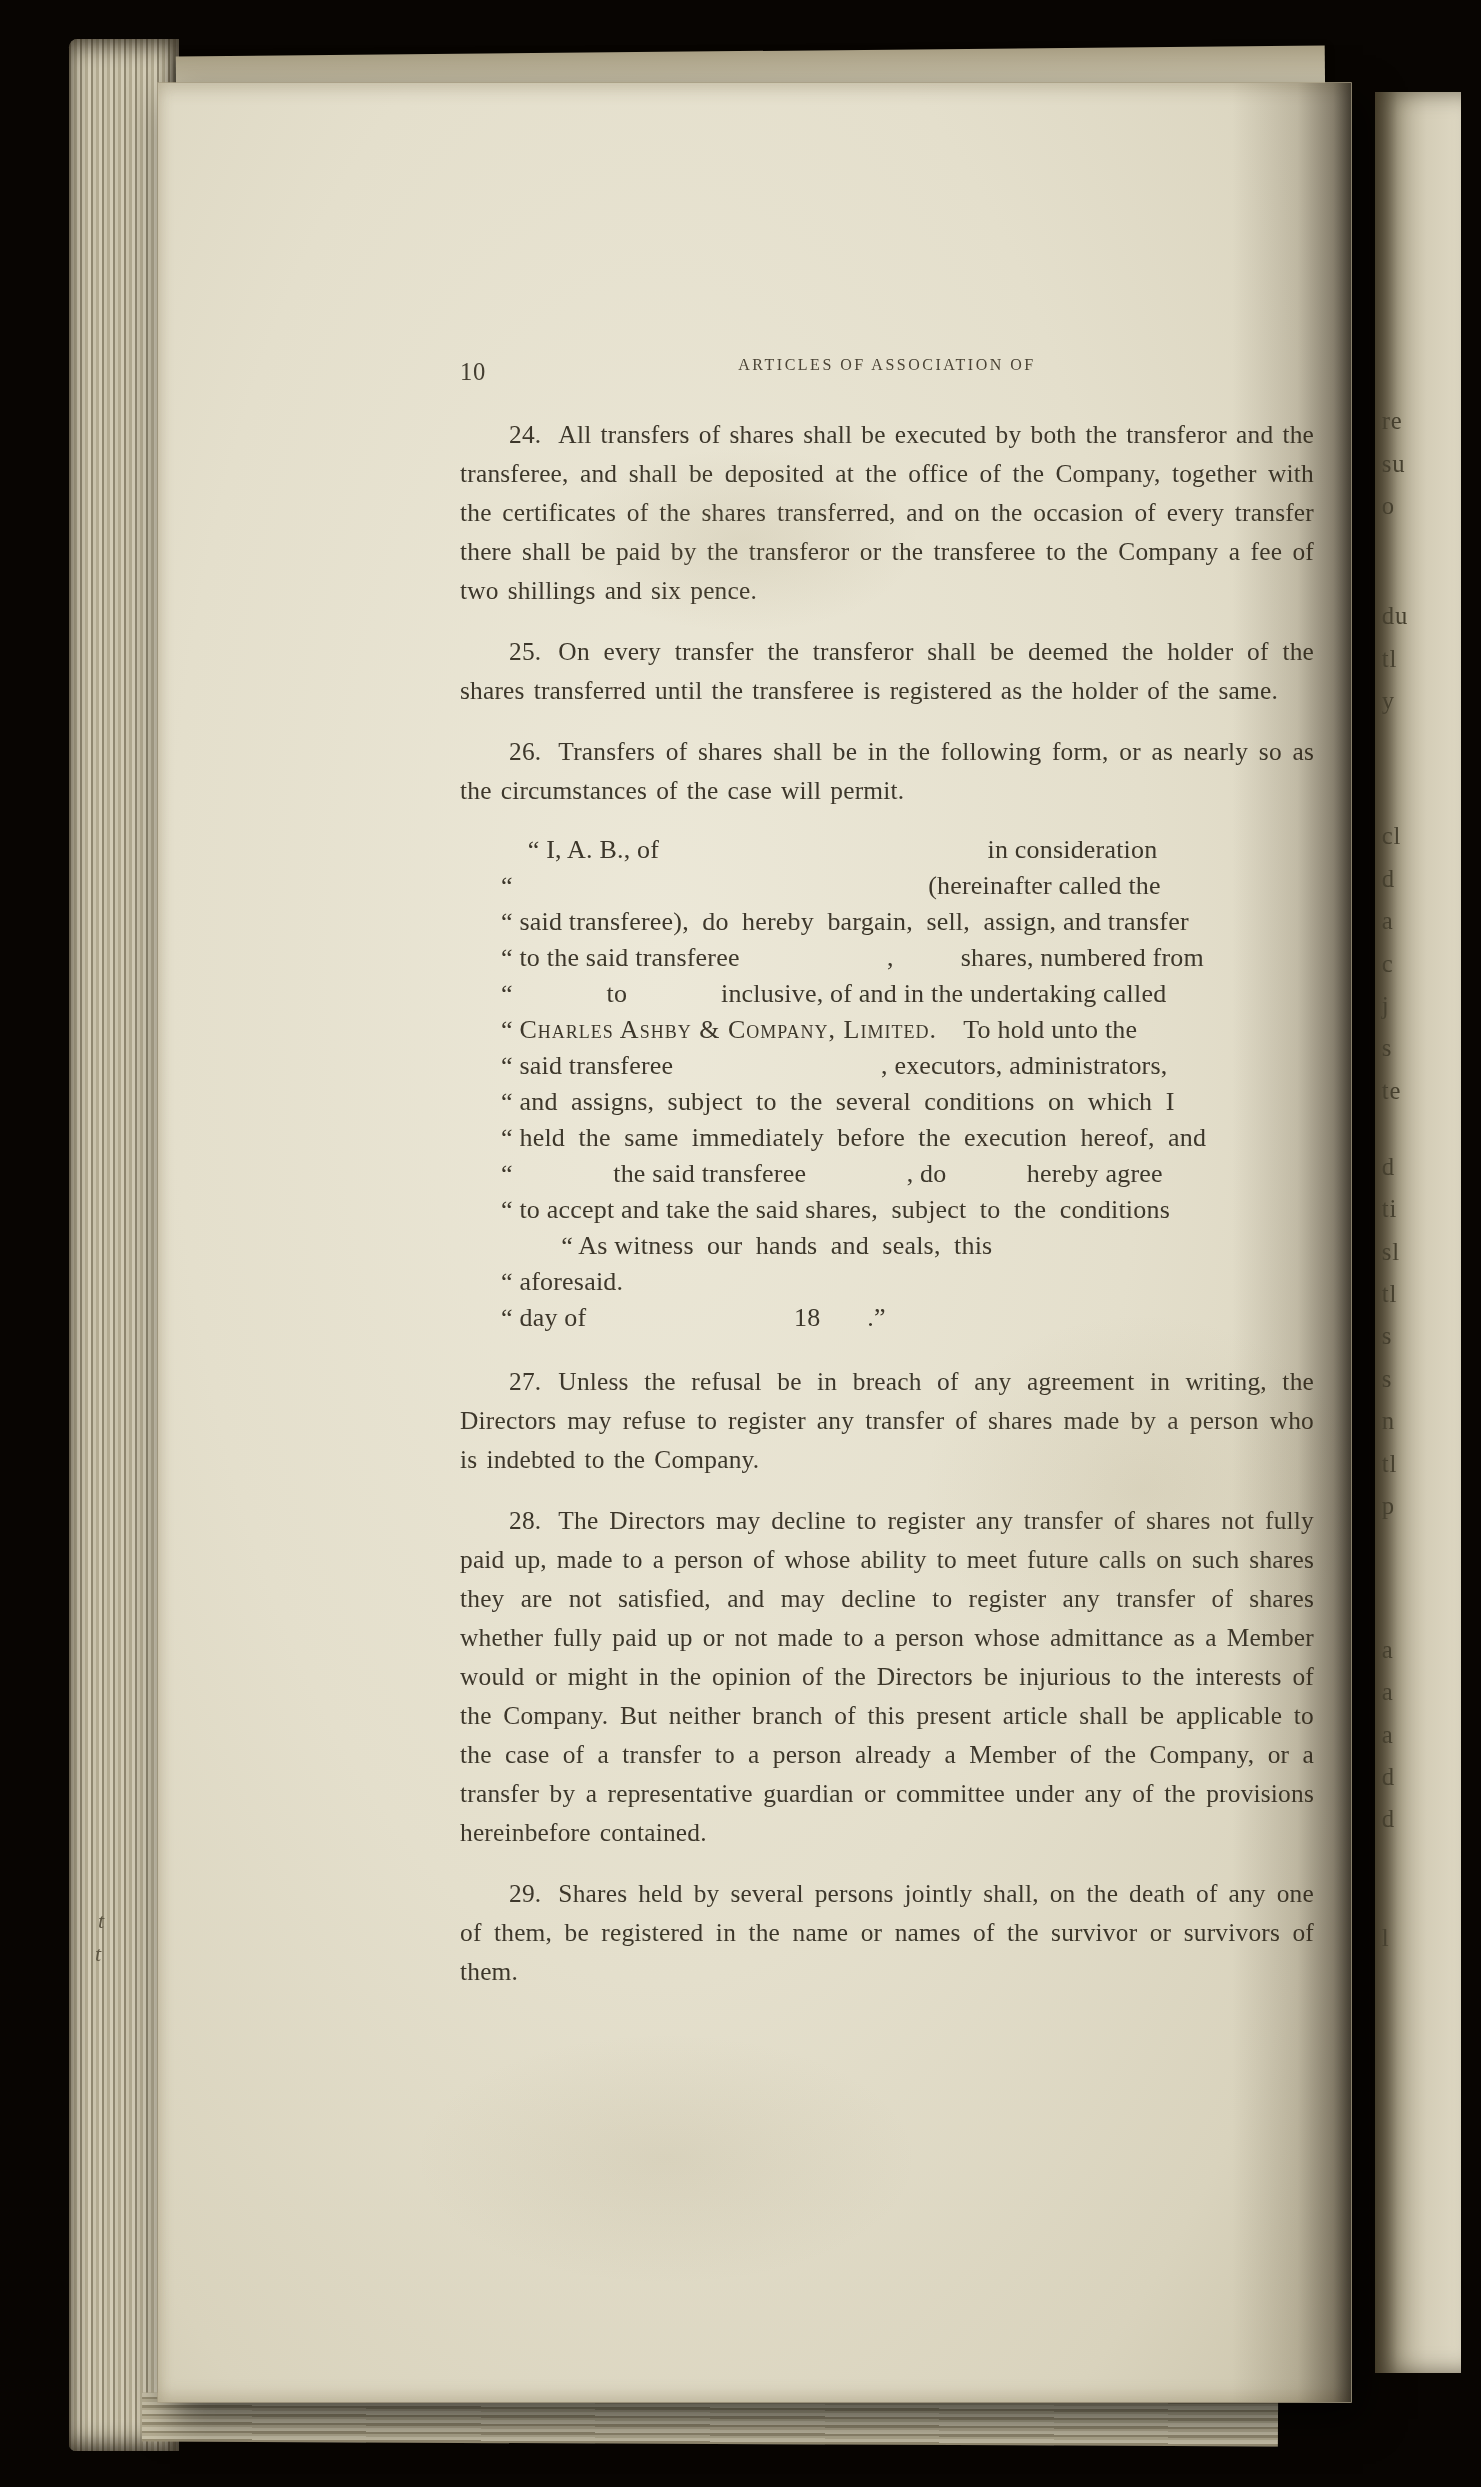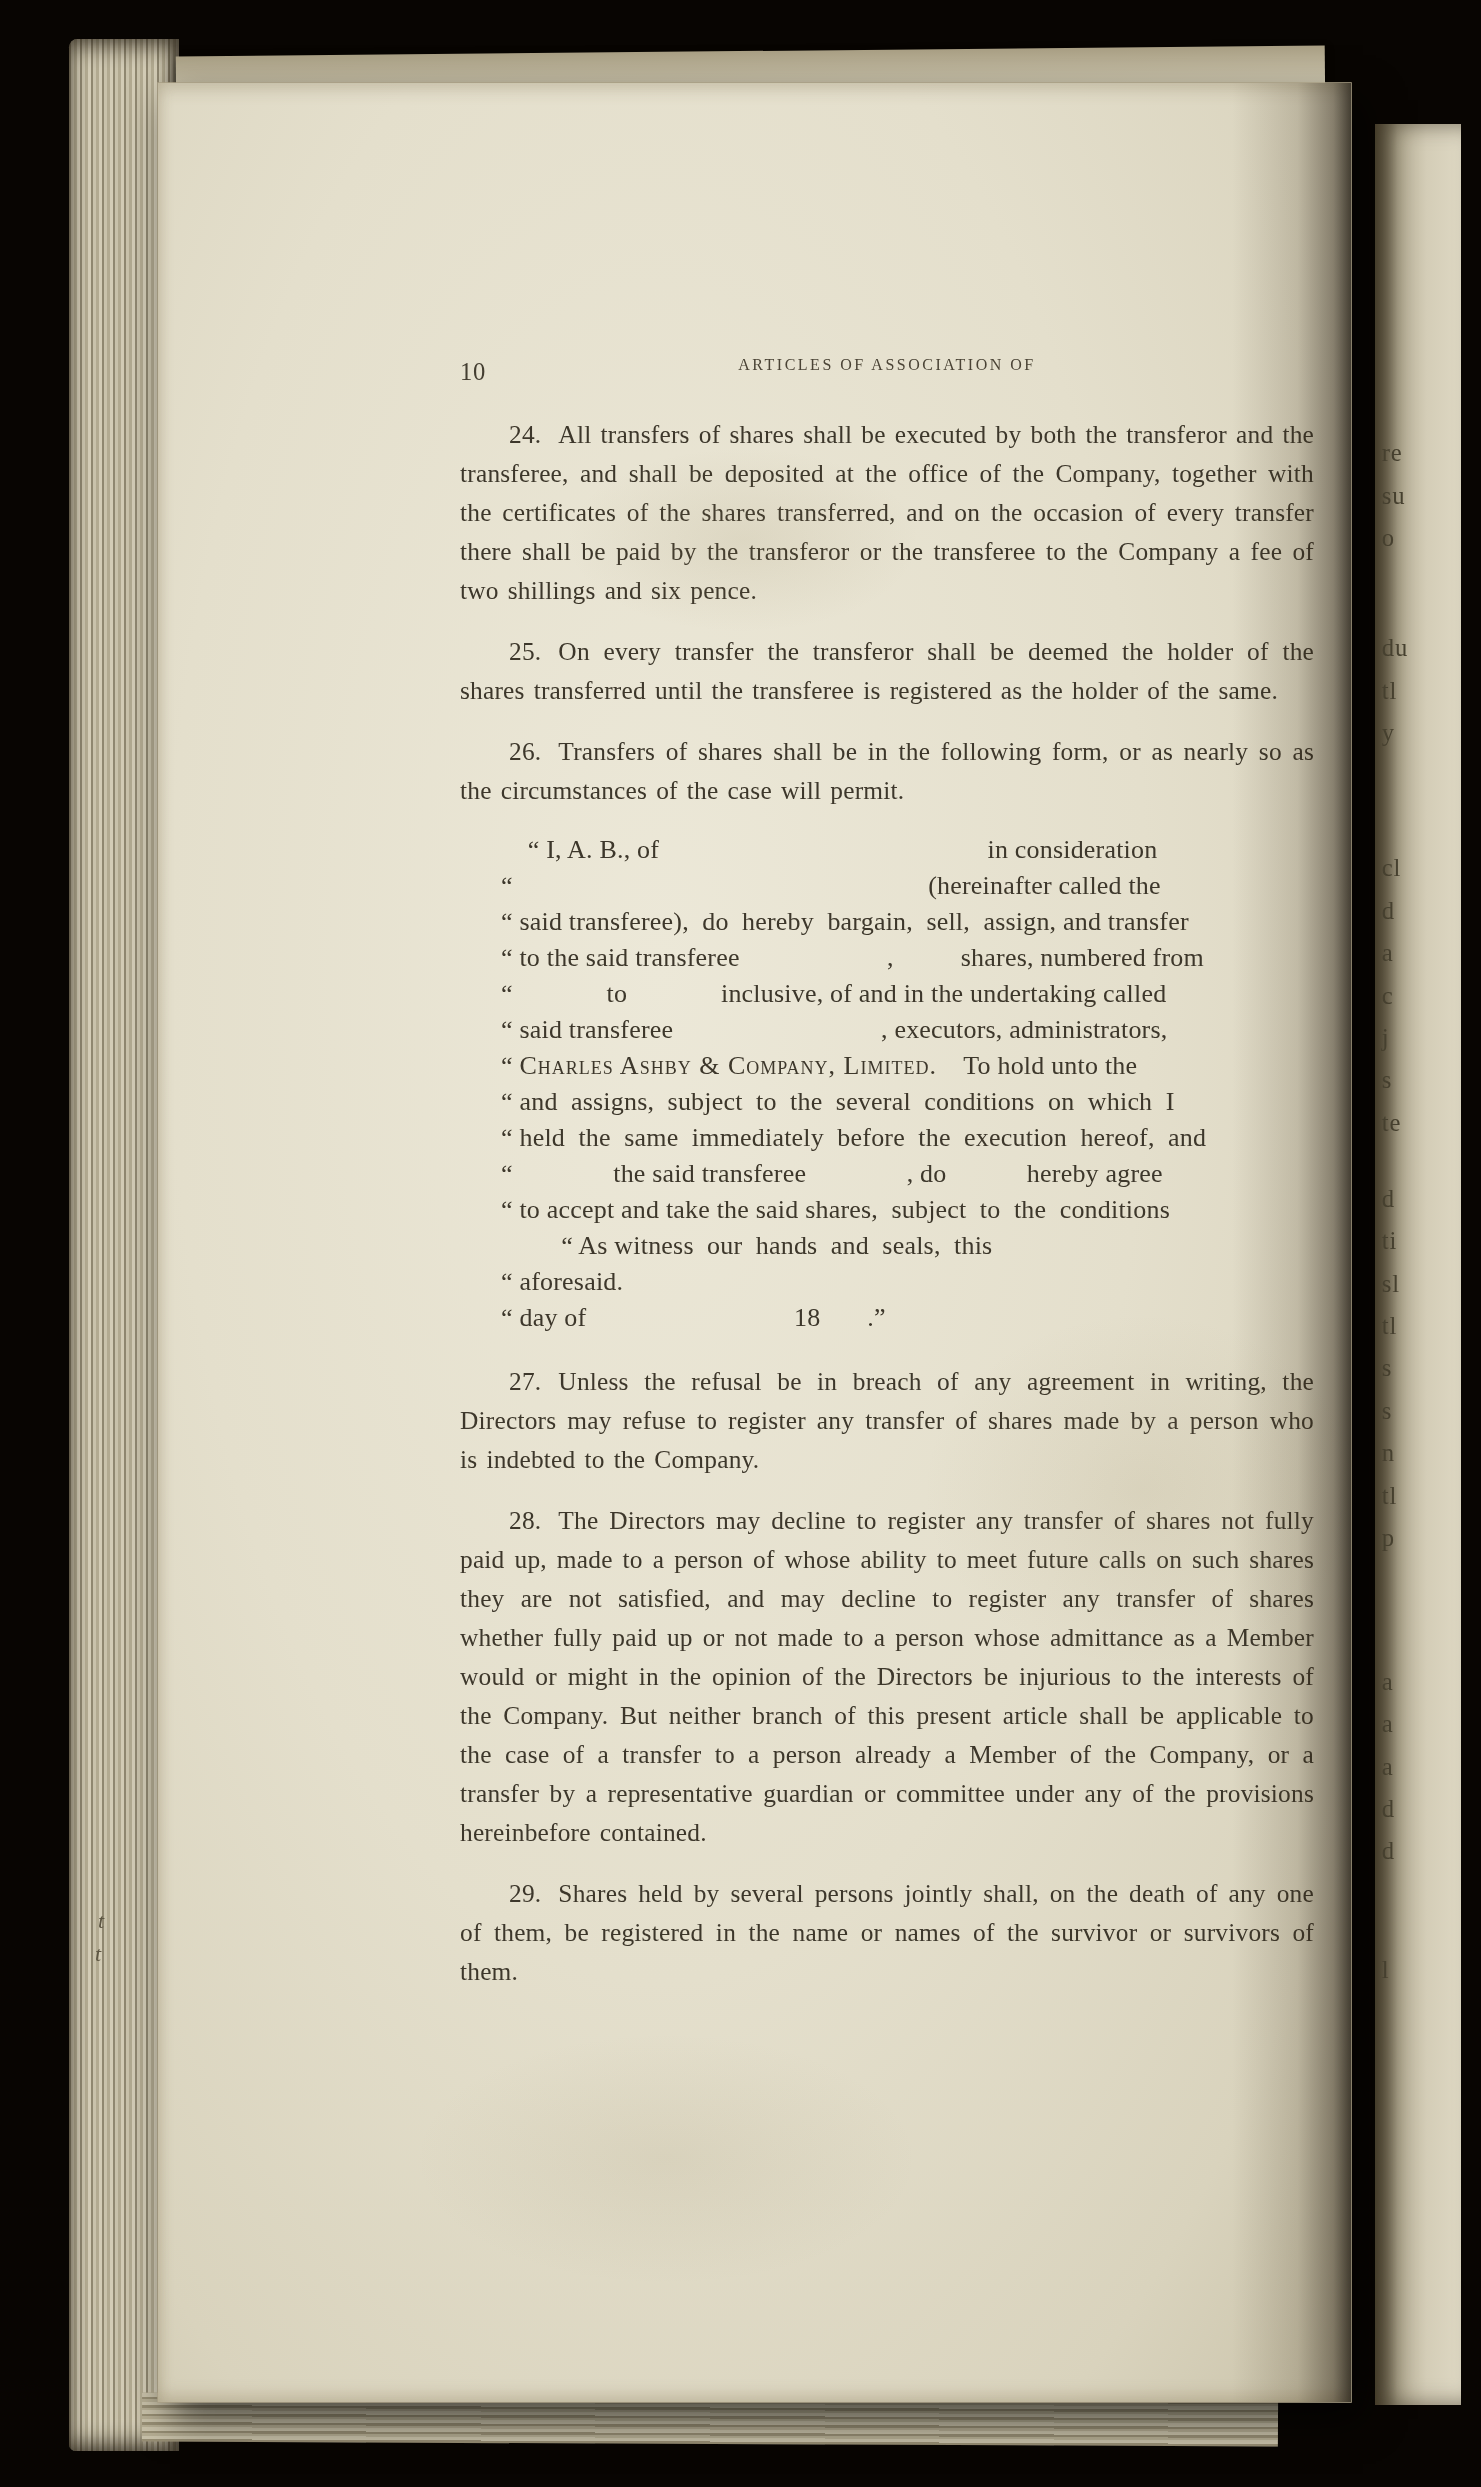--- a/index.html
+++ b/index.html
@@ -74,21 +74,21 @@
   .form-block{margin:3.4px 0 25.4px 41px;}
   .form-line{
     font-size:26px;line-height:36px;
     white-space:pre-wrap;
     letter-spacing:0.2px;color:#3d372b;
   }
   .sc{font-variant:small-caps;letter-spacing:1px;}
 
   
   .facing-sliver{
-    position:absolute;left:1375px;top:124px;width:86px;height:2281px;
+    position:absolute;left:1375px;top:92px;width:86px;height:2281px;
     background:linear-gradient(90deg,#6f6650 0,#b5ad94 26%,#d4cdb7 60%,#ded8c3 100%);
     box-shadow:inset 17px 0 22px rgba(30,22,8,.55);
     overflow:hidden;
   }
   .frag{
     position:absolute;left:6.8px;
     font-size:24.6px;color:#46402f;letter-spacing:0.8px;
     white-space:nowrap;
   }
 
@@ -122,22 +122,22 @@
     <p class="para"><span class="pnum">25.</span><span>On every transfer the transferor shall be deemed the holder of the shares transferred until the transferee is registered as the holder of the same.</span></p>
 
     <p class="para"><span class="pnum">26.</span><span>Transfers of shares shall be in the following form, or as nearly so as the circumstances of the case will permit.</span></p>
 
     <div class="form-block">
       <div class="form-line">    “ I, A. B., of                                                 in consideration</div>
       <div class="form-line">“                                                              (hereinafter called the</div>
       <div class="form-line">“ said transferee),  do  hereby  bargain,  sell,  assign, and transfer</div>
       <div class="form-line">“ to the said transferee                      ,          shares, numbered from</div>
       <div class="form-line">“              to              inclusive, of and in the undertaking called</div>
+      <div class="form-line"><span>“ </span><span class="sc">Charles Ashby &amp; Company, Limited.</span><span>    To hold unto the</span></div>
       <div class="form-line">“ said transferee                               , executors, administrators,</div>
-      <div class="form-line"><span>“ </span><span class="sc">Charles Ashby &amp; Company, Limited.</span><span>    To hold unto the</span></div>
       <div class="form-line">“ and  assigns,  subject  to  the  several  conditions  on  which  I</div>
       <div class="form-line">“ held  the  same  immediately  before  the  execution  hereof,  and</div>
       <div class="form-line">“               the said transferee               , do            hereby agree</div>
       <div class="form-line">“ to accept and take the said shares,  subject  to  the  conditions</div>
       <div class="form-line">         “ As witness  our  hands  and  seals,  this</div>
       <div class="form-line">“ aforesaid.</div>
       <div class="form-line">“ day of                               18       .”</div>
     </div>
 
     <p class="para"><span class="pnum">27.</span><span>Unless the refusal be in breach of any agreement in writing, the Directors may refuse to register any transfer of shares made by a person who is indebted to the Company.</span></p>

